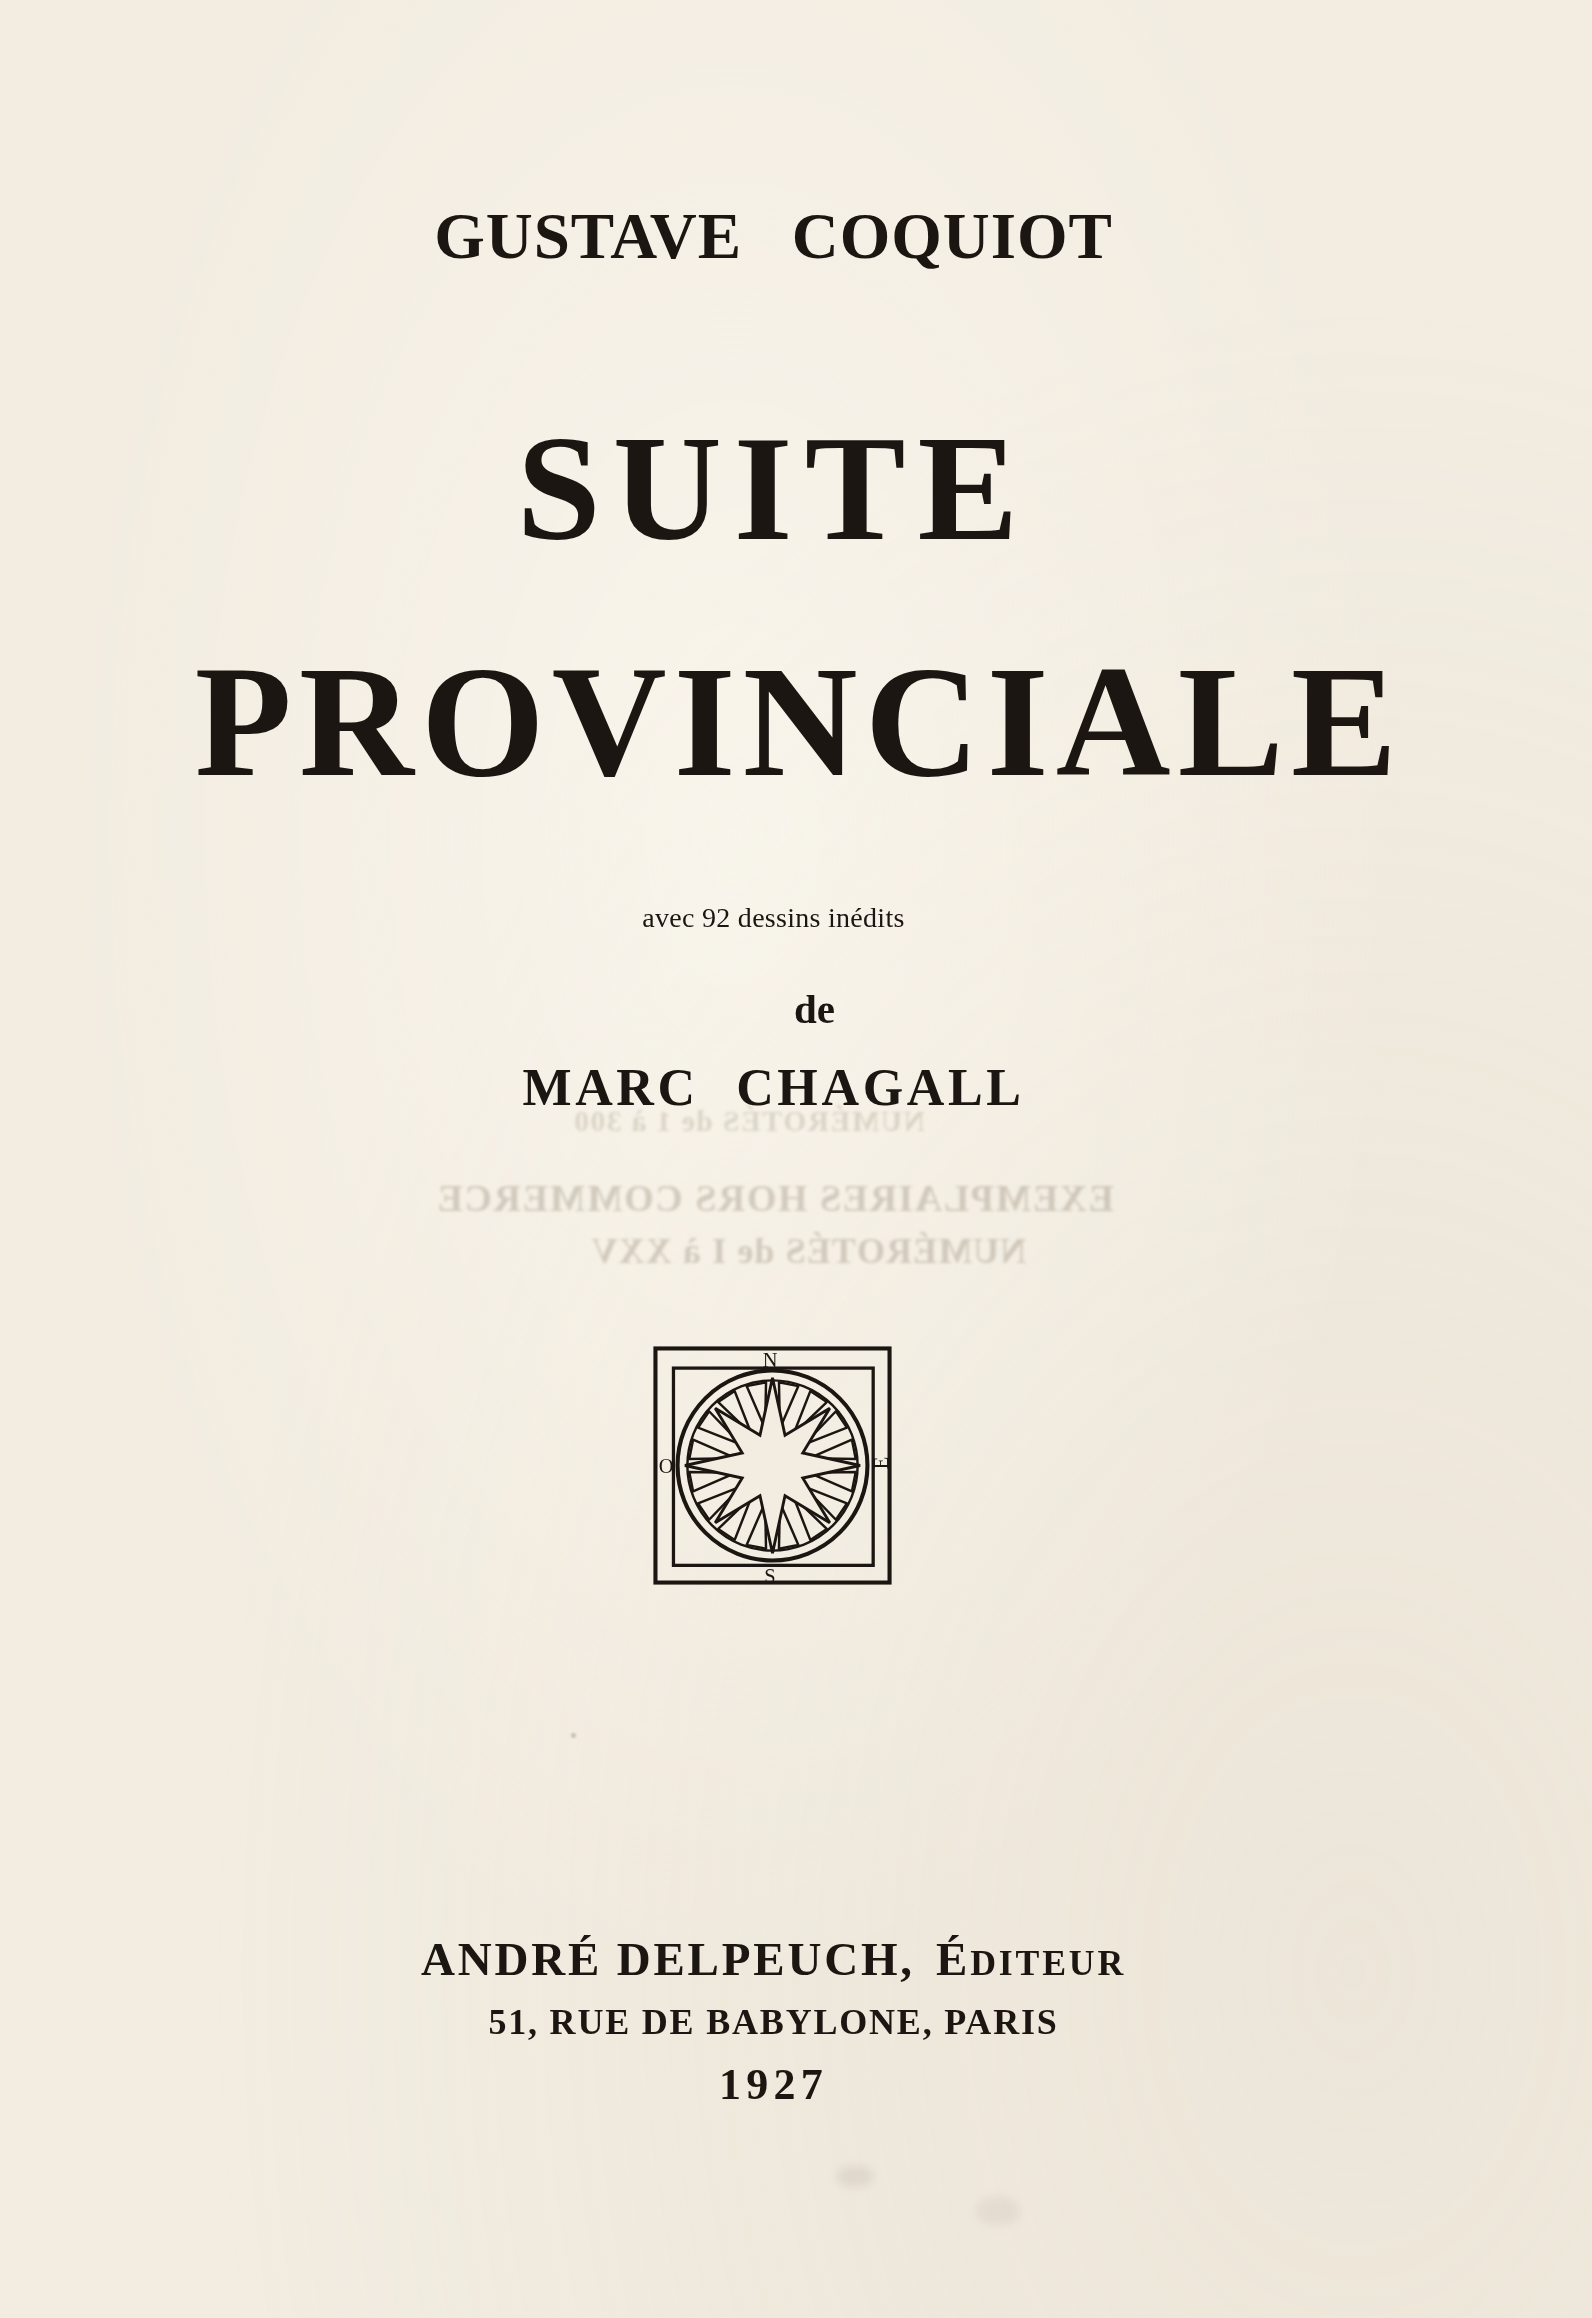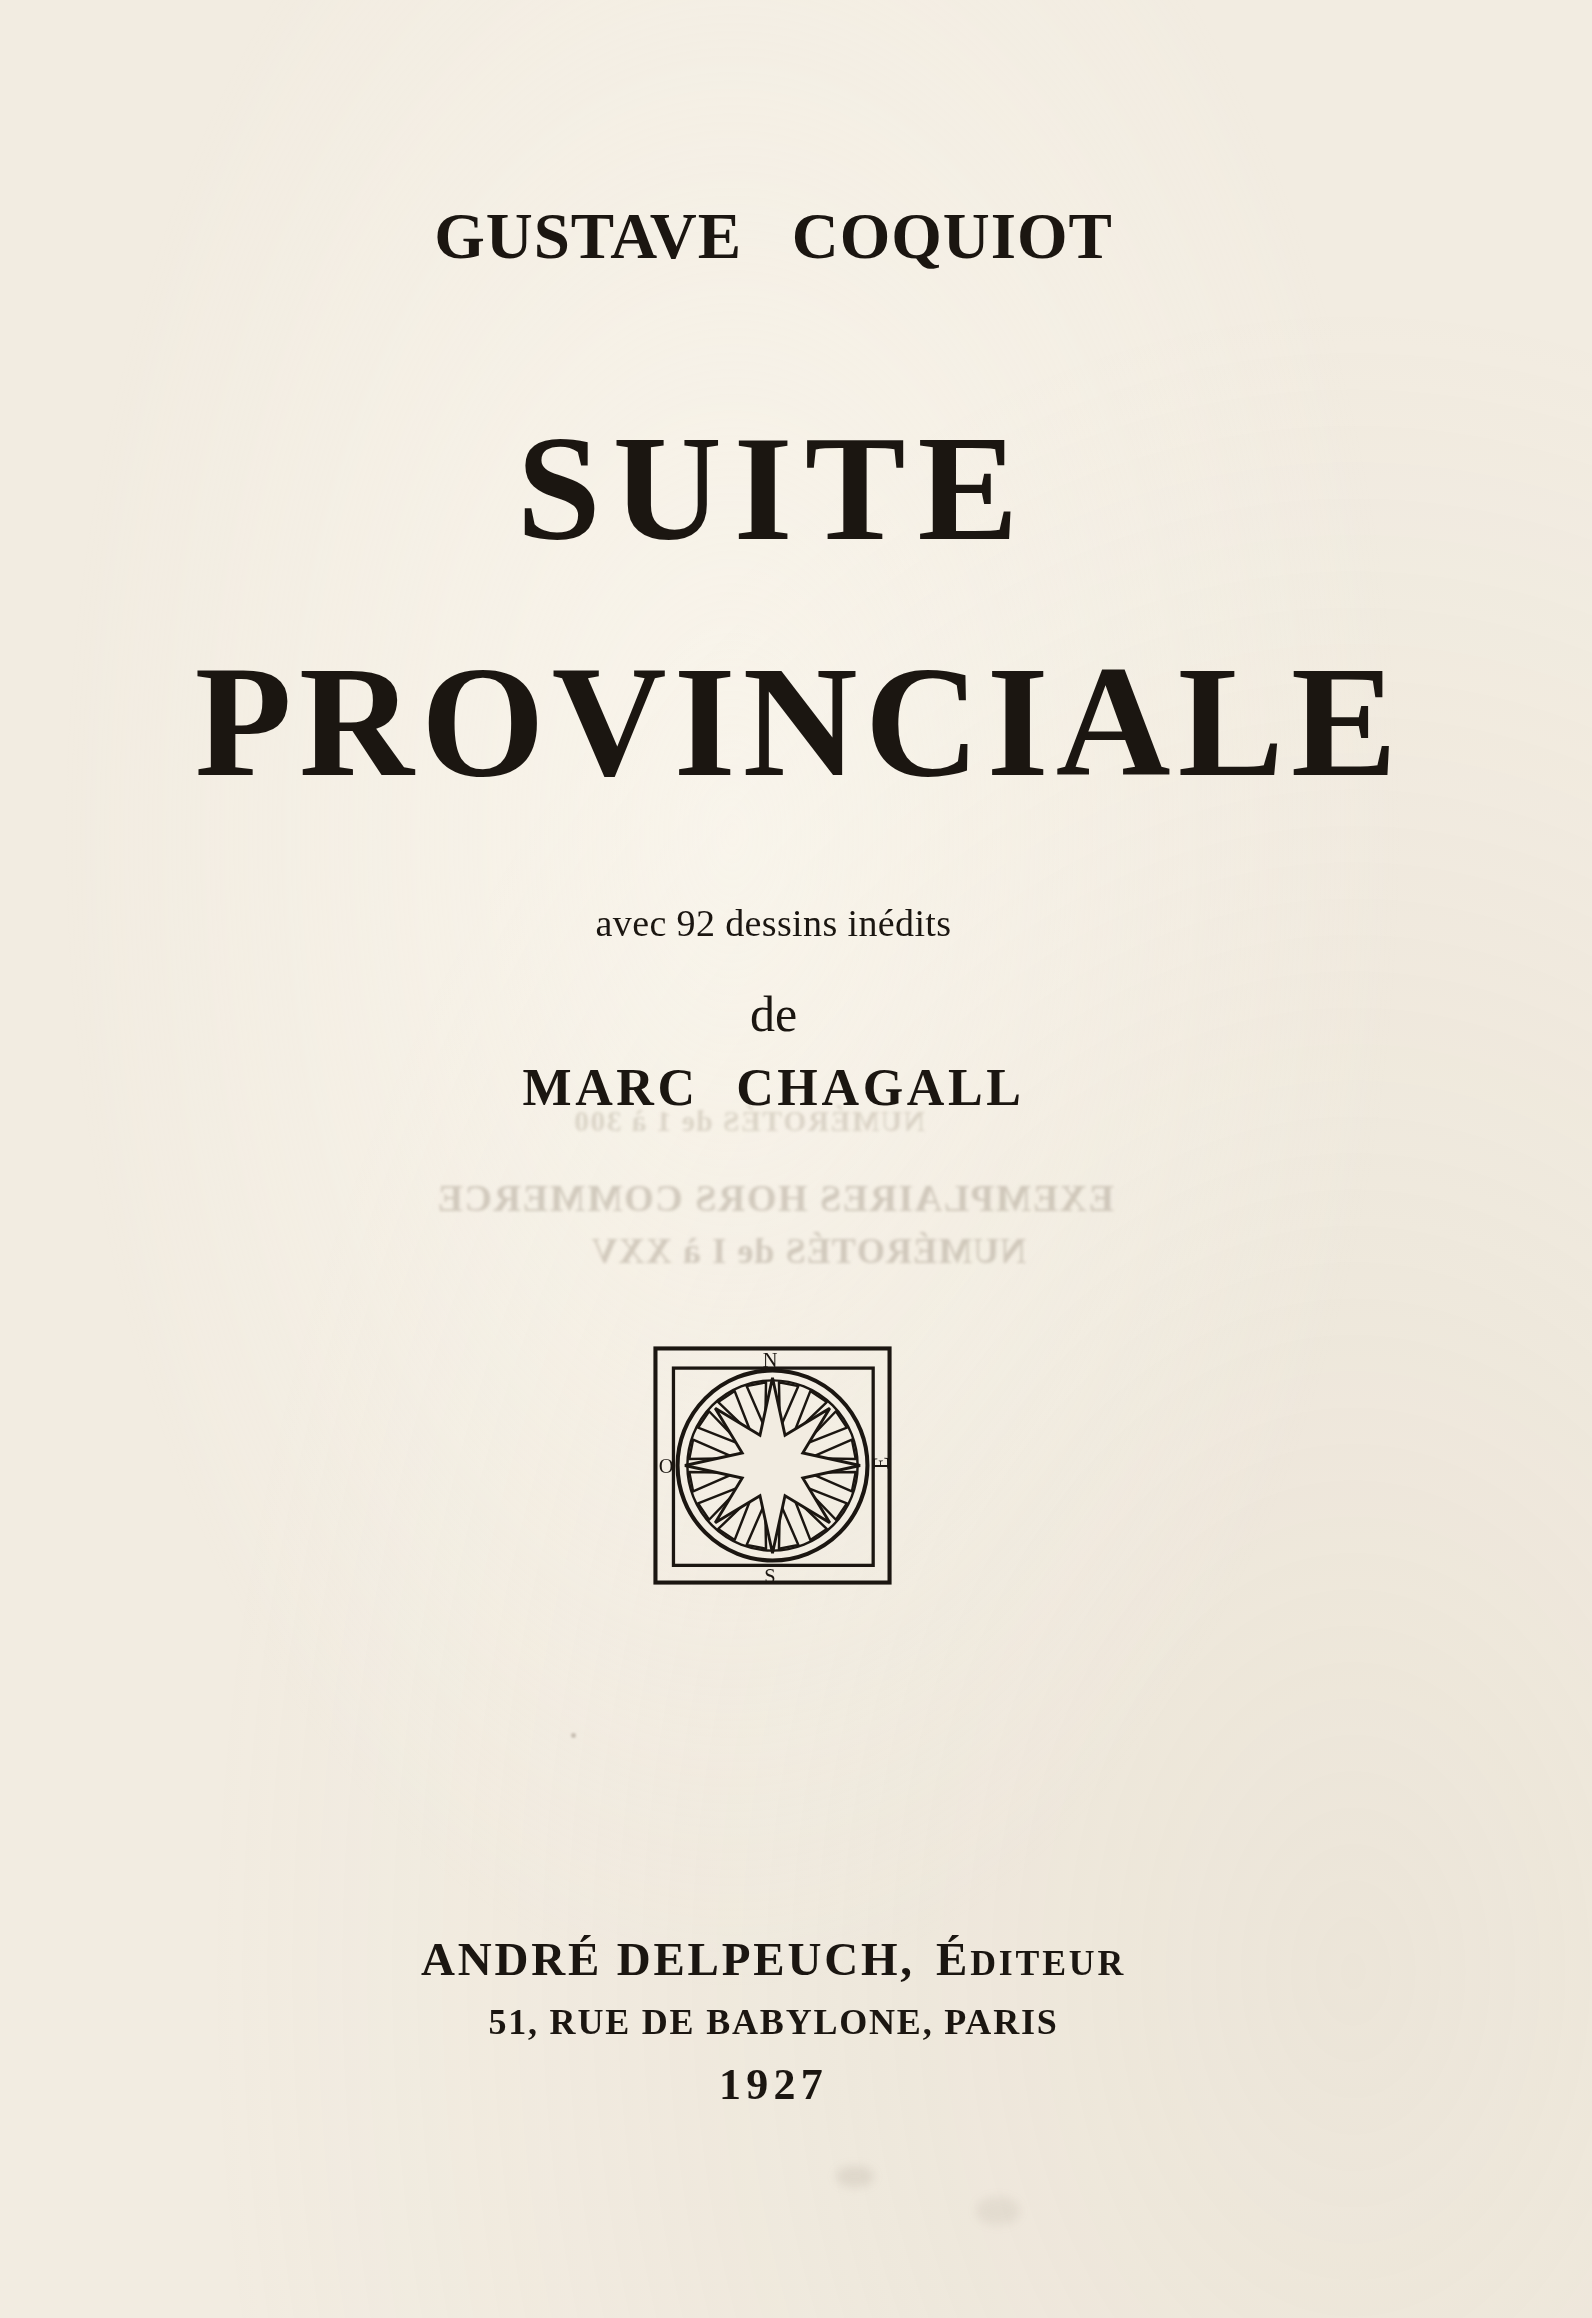--- a/index.html
+++ b/index.html
@@ -21,22 +21,22 @@
     left: 0;
     width: 1547px;
     text-align: center;
     line-height: 1;
     white-space: nowrap;
     color: #1b1611;
   }
   .t-author      { top: 194px;  font-size: 65px;  font-weight: 700; letter-spacing: .015em; word-spacing: .5em; margin-top: 10px; }
   .t-title1      { top: 413px;  font-size: 151px; font-weight: 700; letter-spacing: .08em; }
   .t-title2      { top: 642px;  font-size: 159px; font-weight: 700; letter-spacing: .045em; margin-left: 26px; }
-  .t-note1       { top: 904px; font-size: 38px;  font-weight: 400; letter-spacing: .01em; }
-  .t-note2       { top: 989px; font-size: 50px;  font-weight: 400; }
+  .t-note1       { top: 904px; font-size: 28px;  font-weight: 400; letter-spacing: .01em; }
+  .t-note2       { top: 989px; font-size: 41px;  font-weight: 700; padding-left: 41px; }
   .t-illustrator { top: 1062px; font-size: 52px;  font-weight: 700; letter-spacing: .07em; word-spacing: .4em; text-align: center; }
   .t-publisher   { top: 1936px; font-size: 47px;  font-weight: 700; letter-spacing: .06em; }
   .t-publisher .sc-group { margin-left: .45em; }
   .t-publisher .sc-rest  { font-size: .76em; }
   .t-address     { top: 2004px; font-size: 36px;  font-weight: 700; letter-spacing: .05em; }
   .t-year        { top: 2063px; font-size: 44px;  font-weight: 700; letter-spacing: .12em; text-align: center; }
 
   
   .ghost {
     position: absolute;

